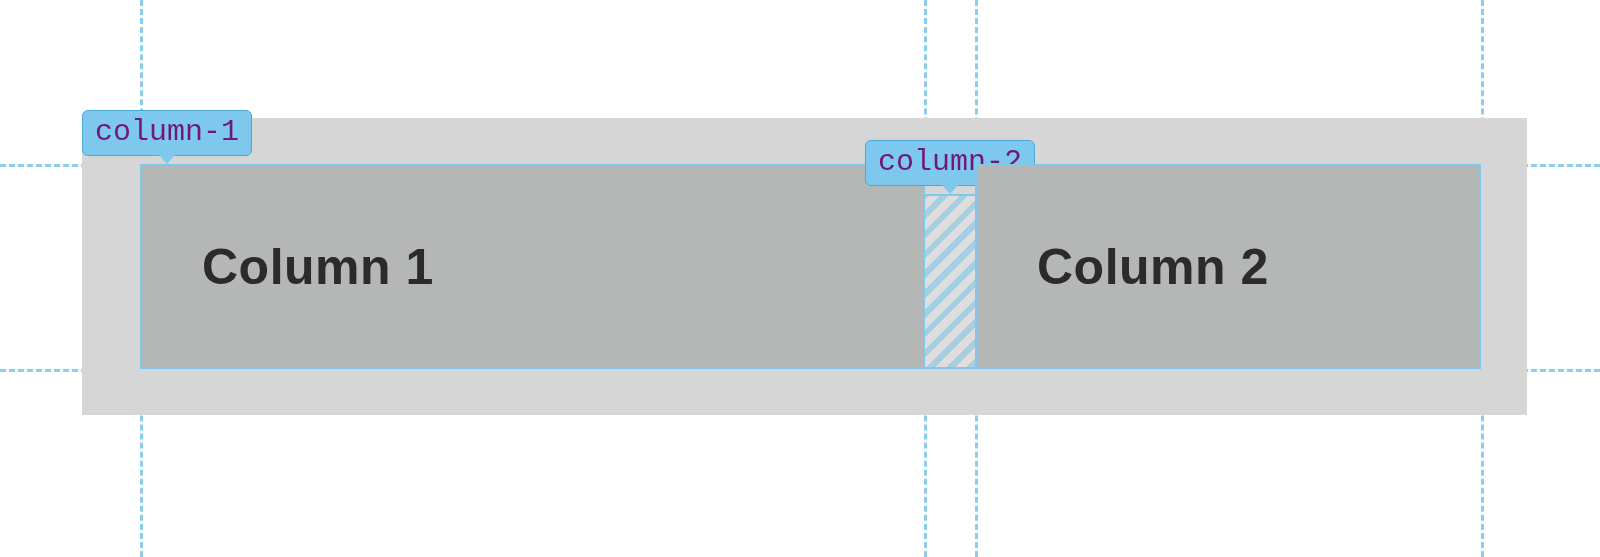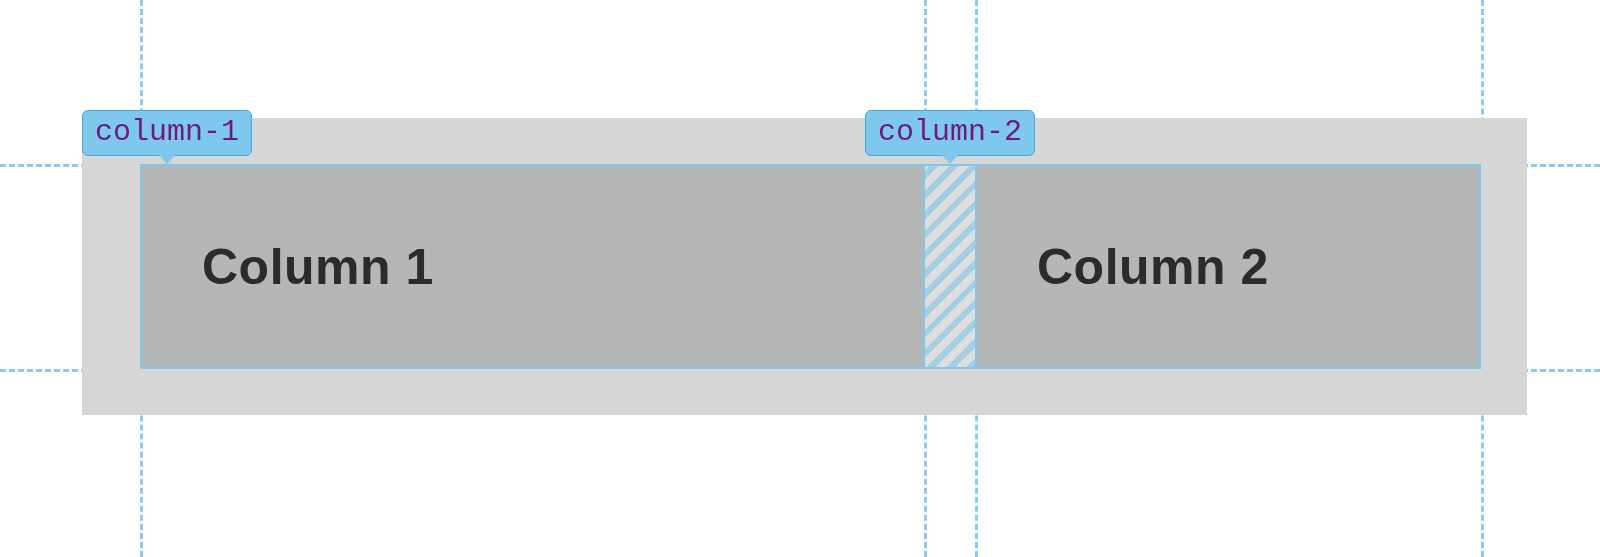--- a/index.html
+++ b/index.html
@@ -69,20 +69,21 @@
       position: relative;
       background-image: repeating-linear-gradient(
         -45deg,
         rgba(126,200,237,0.55) 0px,
         rgba(126,200,237,0.55) 6px,
         rgba(255,255,255,0.2) 6px,
         rgba(255,255,255,0.2) 14px
       );
       border-top: 2px solid #7ec8ed;
       border-bottom: 2px solid #7ec8ed;
+      margin-top: 30px;
     }
     .col2 {
       flex: 1;
     }
 
     .col-text {
       font-size: 50px;
       color: #2b2b2b;
       font-weight: 700;
       letter-spacing: 0.5px;

